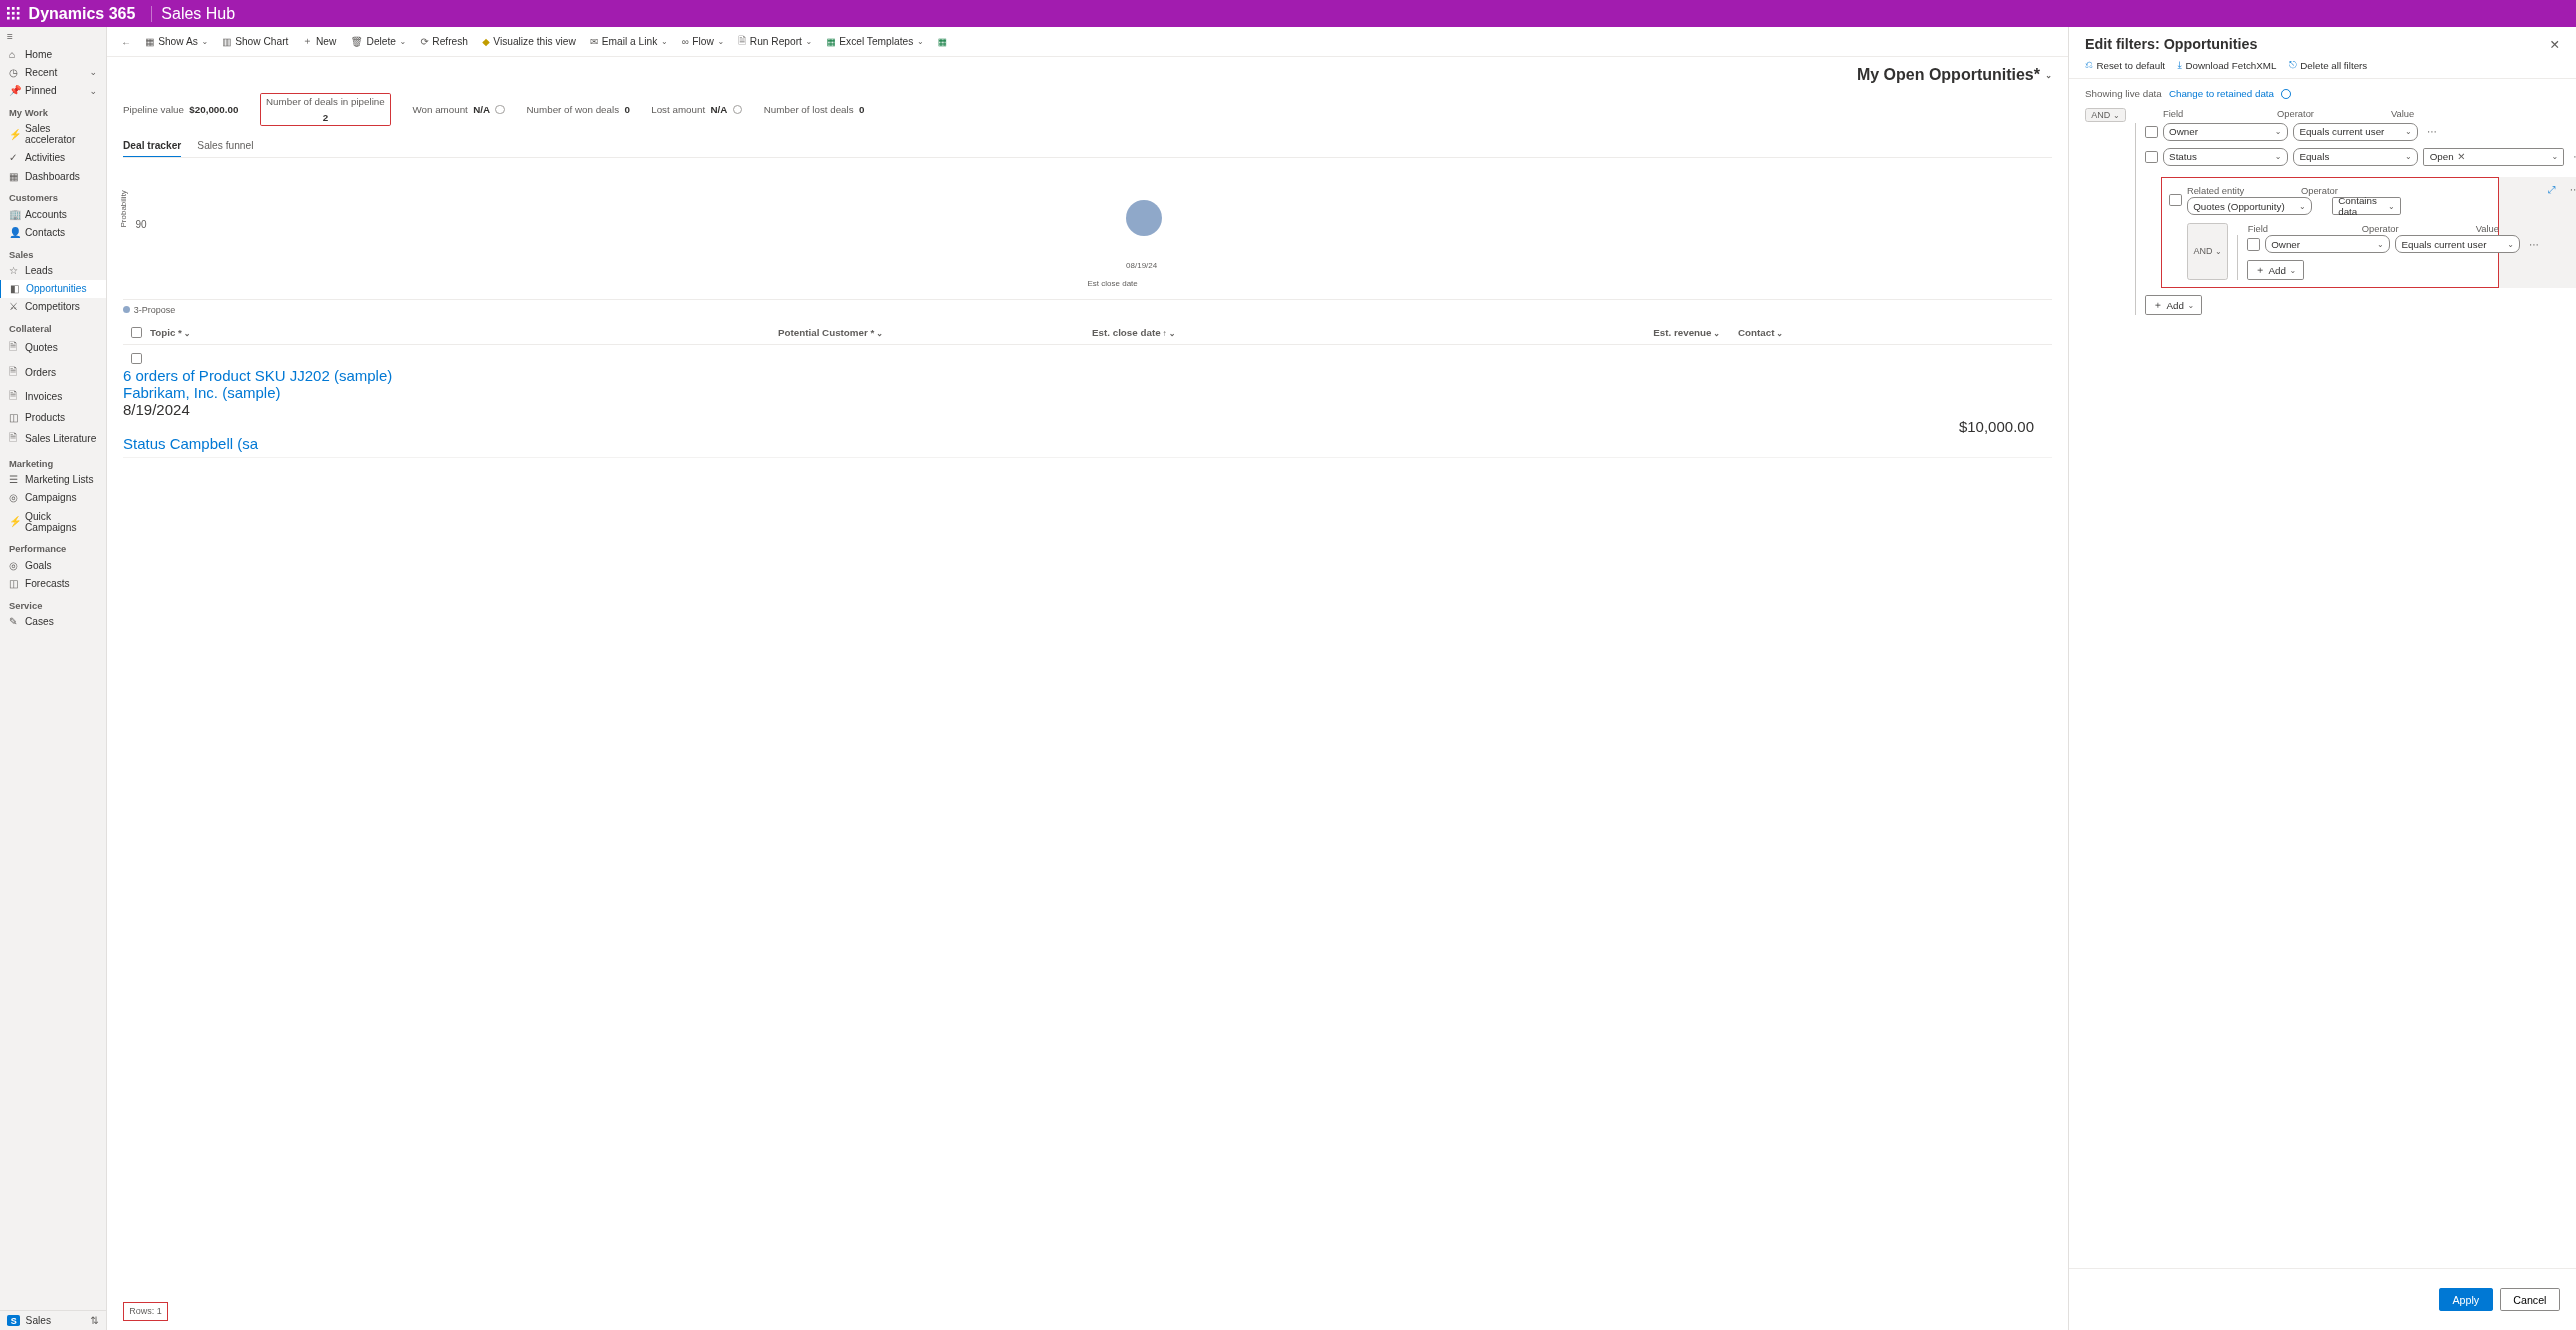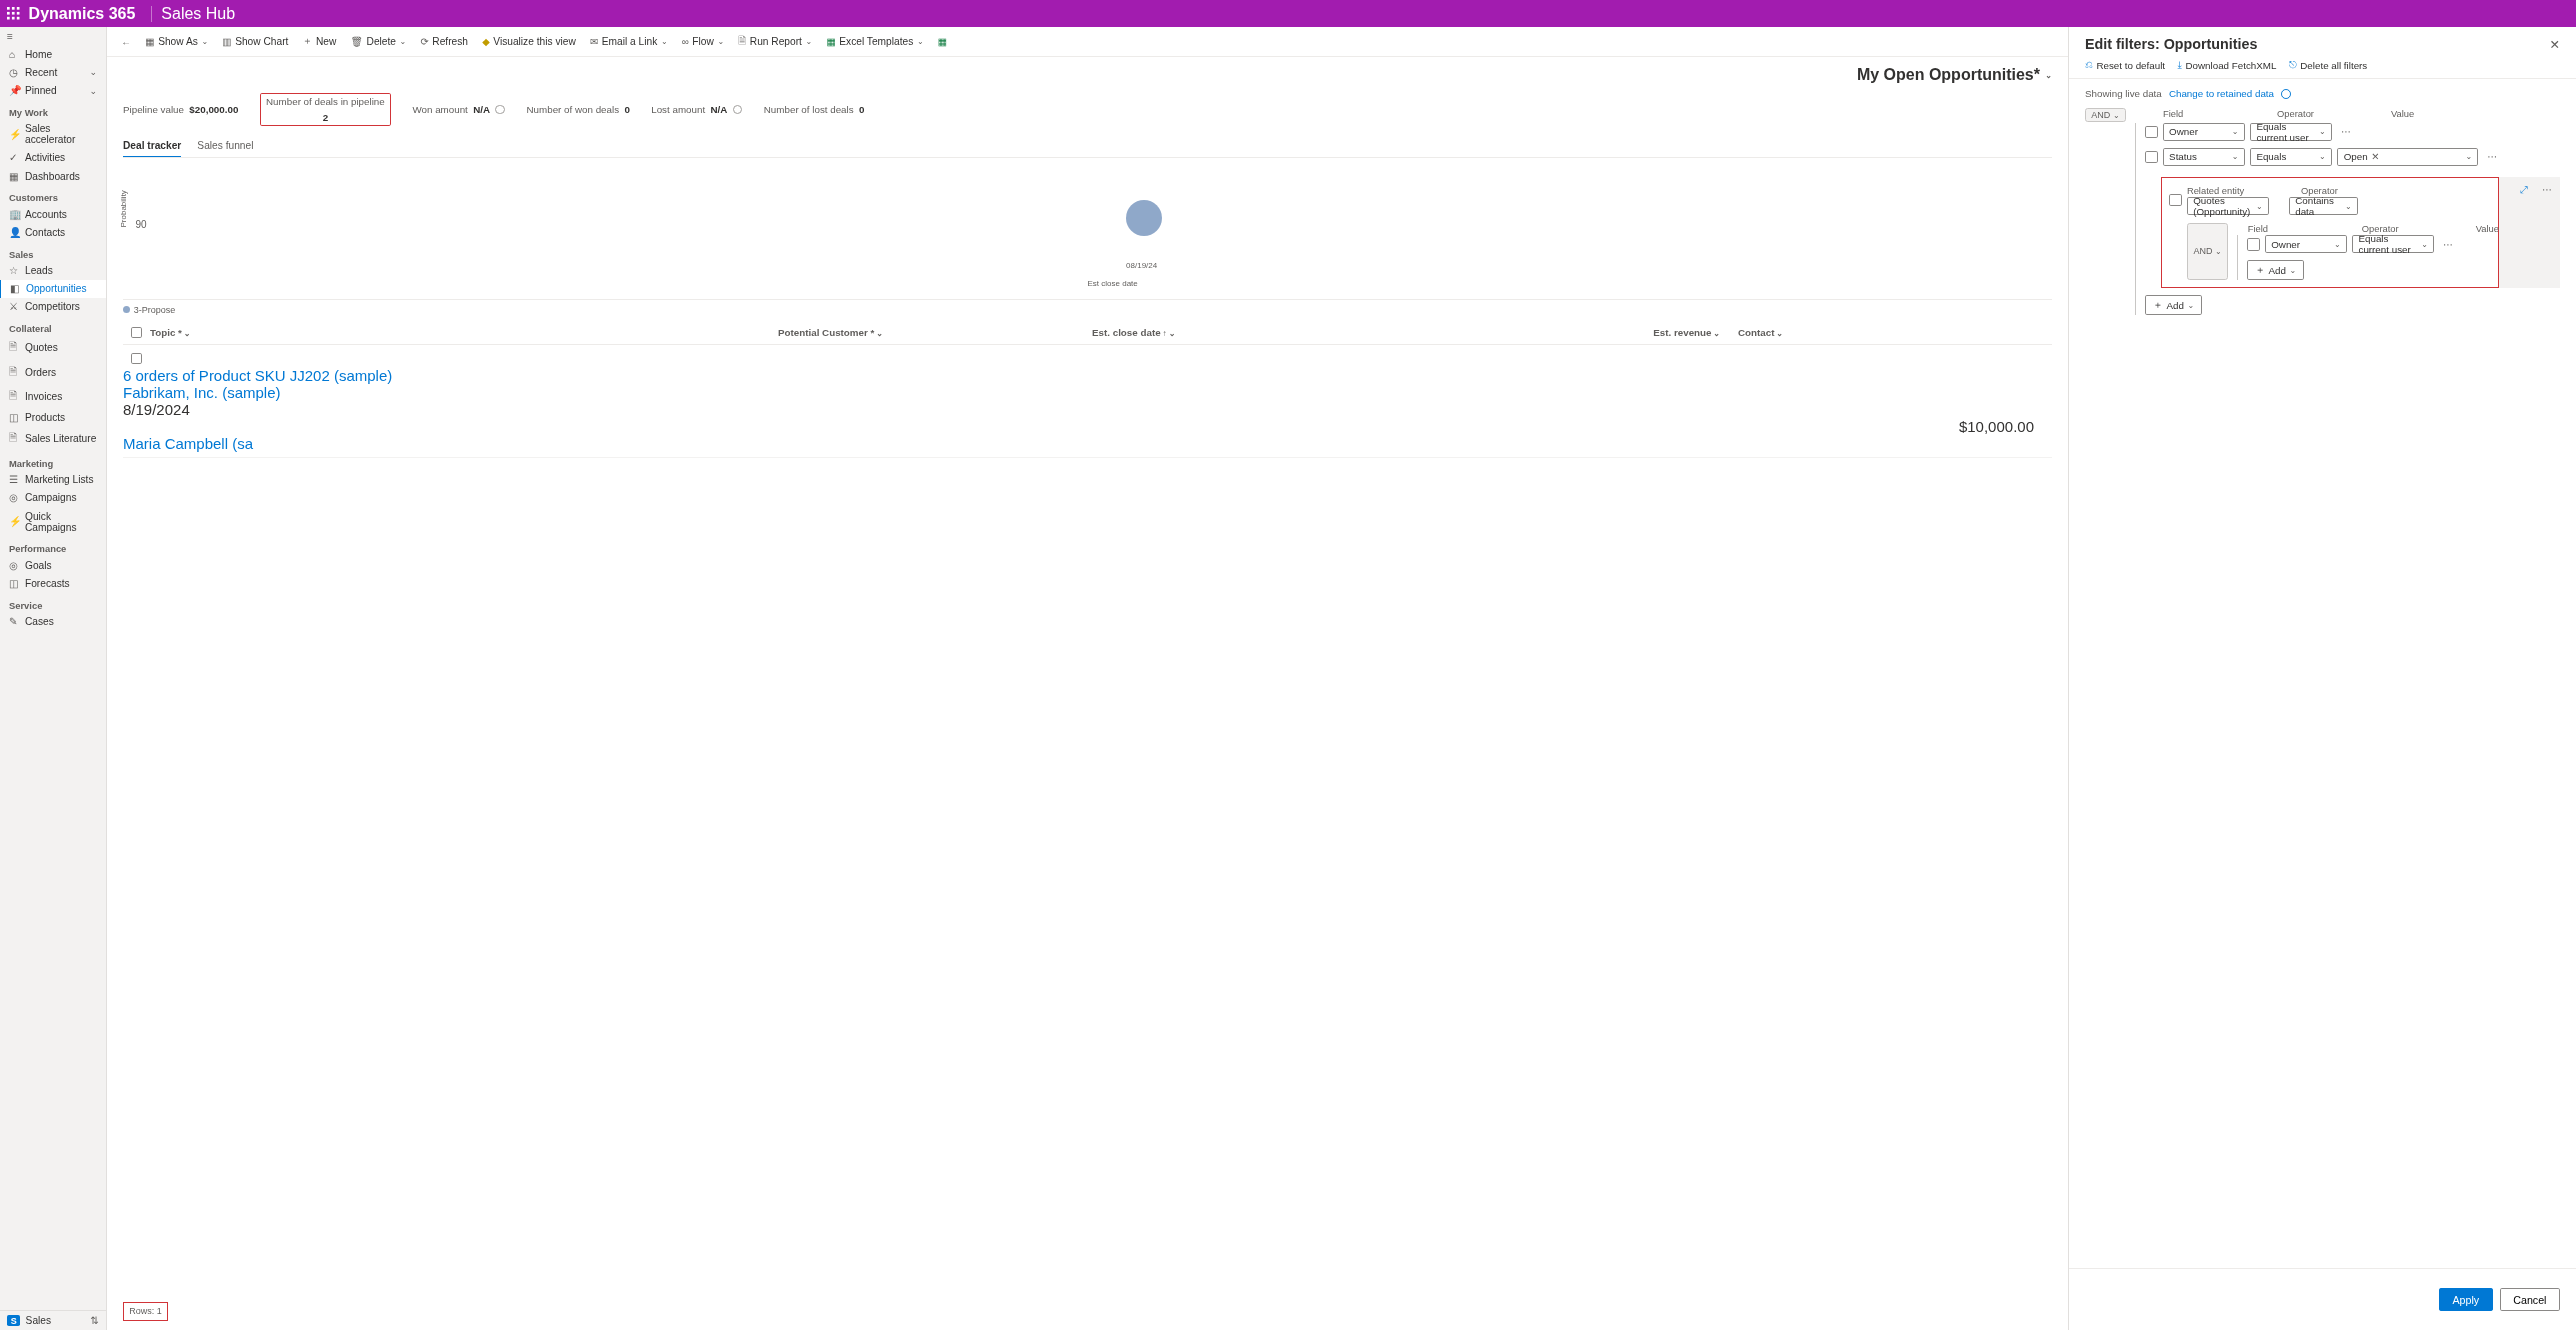--- a/index.html
+++ b/index.html
@@ -84,21 +84,21 @@
   .rp-livenote { display:flex;align-items:center;gap:7.1px;margin-bottom:9px; }
   .andchip { border:0.9px solid #c8c6c4;background:#f3f2f1;padding:0.9px 5.3px;border-radius:2.7px;font-size:9px;color:#605e5c;display:inline-flex;align-items:center;gap:2.7px; }
   .filter-header { display:flex;gap:9px;margin-left:37px;color:#605e5c;font-size:9.4px;margin-bottom:3.6px; }
   .fh-field{width:105px;}
   .fh-op{width:105px;}
   .fh-val{width:105px;}
   .filter-row { display:flex;align-items:center;gap:5.3px;margin-bottom:7.1px;margin-left:18px; }
   .fcheck{width:12.5px;height:12.5px;border:0.9px solid #8a8886;border-radius:1.8px;background:#fff;flex:none;}
   .fselect { border:0.9px solid #8a8886;border-radius:1.8px;padding:1.8px 5.3px;background:#fff;display:flex;align-items:center;justify-content:space-between;height:18px;cursor:pointer; }
   .fselect .chev{font-size:8px;color:#605e5c;}
-  .w118{width:82px;}
+  .w118{width:125px;border-radius:7px;}
   .w158{width:141px;}
   .fmore{color:#605e5c;cursor:pointer;padding:0 3.6px;letter-spacing:0.9px;}
   .hl-box { border:1.8px solid #d13438;padding:7.1px;margin:3.6px 0 7.1px 16px;position:relative;background:#fff; }
   .hl-inner-header { display:flex;gap:9px;margin-left:19.6px;color:#605e5c;font-size:9.4px;margin-bottom:1.8px; }
   .addbtn { border:0.9px solid #8a8886;border-radius:1.8px;padding:1.8px 7.1px;background:#fff;display:inline-flex;align-items:center;gap:3.6px;cursor:pointer;height:19.6px; }
   .rp-footer { border-top:0.9px solid #edebe9;padding:19px 16px;display:flex;justify-content:flex-end;gap:7.1px; }
   .btn { padding:4.5px 12.5px;border:0.9px solid #8a8886;border-radius:1.8px;background:#fff;cursor:pointer;font-size:10.7px; }
   .btn.primary{ background:#0078d4;color:#fff;border-color:#0078d4; }
   .tag-x{color:#605e5c;margin-left:3.6px;cursor:pointer;}
   .tree-line{border-left:0.9px solid #c8c6c4;margin-left:9px;padding-left:9px;}
@@ -360,21 +360,21 @@
           <div class="col-date"><span>Est. close date</span><span class="sort-arrow">↑ ⌄</span></div>
           <div class="col-rev"><span>Est. revenue</span><span class="sort-arrow">⌄</span></div>
           <div class="col-contact"><span>Contact</span><span class="sort-arrow">⌄</span></div>
         </div>
         <div class="grid-row">
           <div class="col-check"><span style="display:inline-block;width:10.7px;height:10.7px;border:0.9px solid #8a8886;border-radius:1.8px;"></span></div>
           <div class="col-topic link">6 orders of Product SKU JJ202 (sample)</div>
           <div class="col-cust link">Fabrikam, Inc. (sample)</div>
           <div class="col-date">8/19/2024</div>
           <div class="col-rev">$10,000.00</div>
-          <div class="col-contact link">Maria Campbell (sa</div>
+          <div class="col-contact link">Status Campbell (sa</div>
         </div>
       </div>
 
       <div class="grid-footer">Rows: 1</div>
     </div>
   </div>
 
   <div class="rightpanel">
     <div class="rp-header">
       <span class="rp-title">Edit filters: Opportunities</span>

